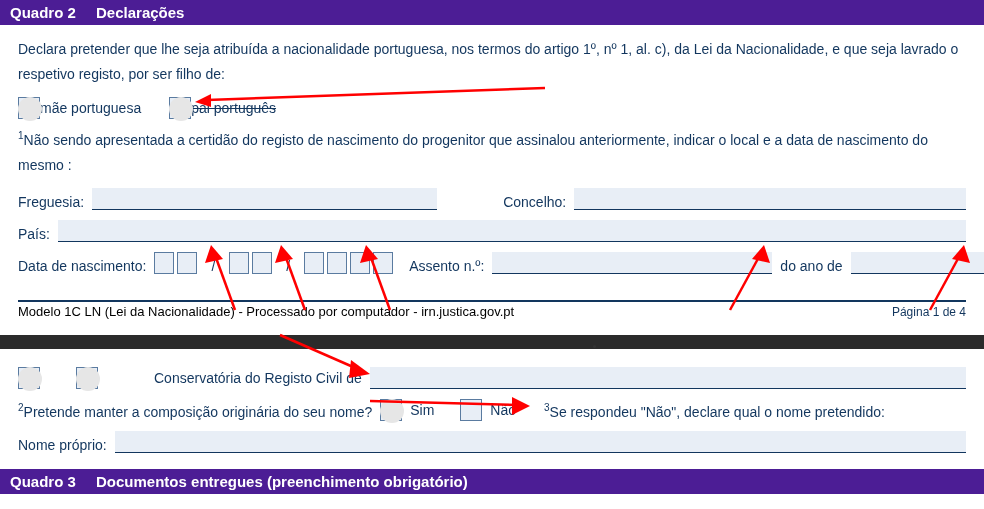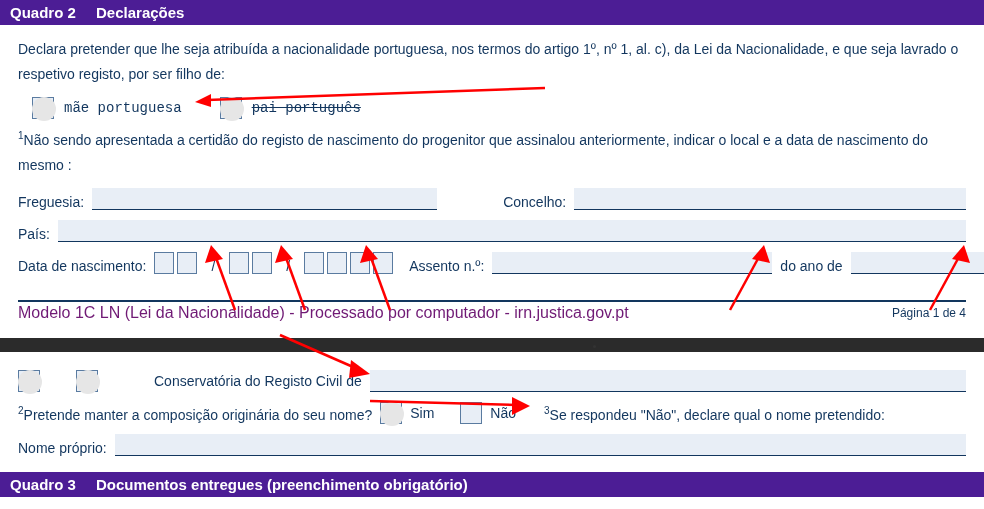--- a/index.html
+++ b/index.html
@@ -14,21 +14,21 @@
   .section-header {
     background: #4c1d95;
     color: #fff;
     padding: 4px 10px;
     font-size: 15px;
     font-weight: bold;
   }
   .section-header .num { margin-right: 16px; }
   .content { padding: 12px 18px; }
   .para { line-height: 1.8; margin-bottom: 10px; }
-  .checkbox-row { display: flex; align-items: center; gap: 10px; margin: 8px 14px; font-family: Liberation Mono, monospace; }
+  .checkbox-row { display: flex; align-items: center; gap: 0; margin: 8px 0; }
   .chk {
     width: 22px; height: 22px;
     border: 1px solid #5a7ba0;
     background: #e8eef6;
     display: inline-block;
     position: relative;
   }
   .chk-label { margin-right: 28px; }
   .strike { text-decoration: line-through; }
   .circle {
@@ -62,21 +62,21 @@
   .date-seg { display: flex; gap: 3px; }
   .sep { margin: 0 6px; }
   .footer-line {
     display: flex;
     justify-content: space-between;
     align-items: center;
     padding: 2px 18px 8px 18px;
     font-size: 12px;
     color: #12365e;
   }
-  .footer-text { color: #701a75; font-size: 16px; }
+  .footer-text { color: #000000; font-size: 13px; }
   .border-top { border-top: 2px solid #12365e; margin: 4px 18px 0 18px; }
   .gap-bar { height: 14px; background: #2b2b2b; margin: 8px 0 18px 0; }
   .content2 { padding: 0 18px 6px 18px; }
   .sup { vertical-align: super; font-size: 10px; }
   .big-box {
     flex: 1;
     height: 26px;
     border: 2px solid #12365e;
     background: #fff;
   }

